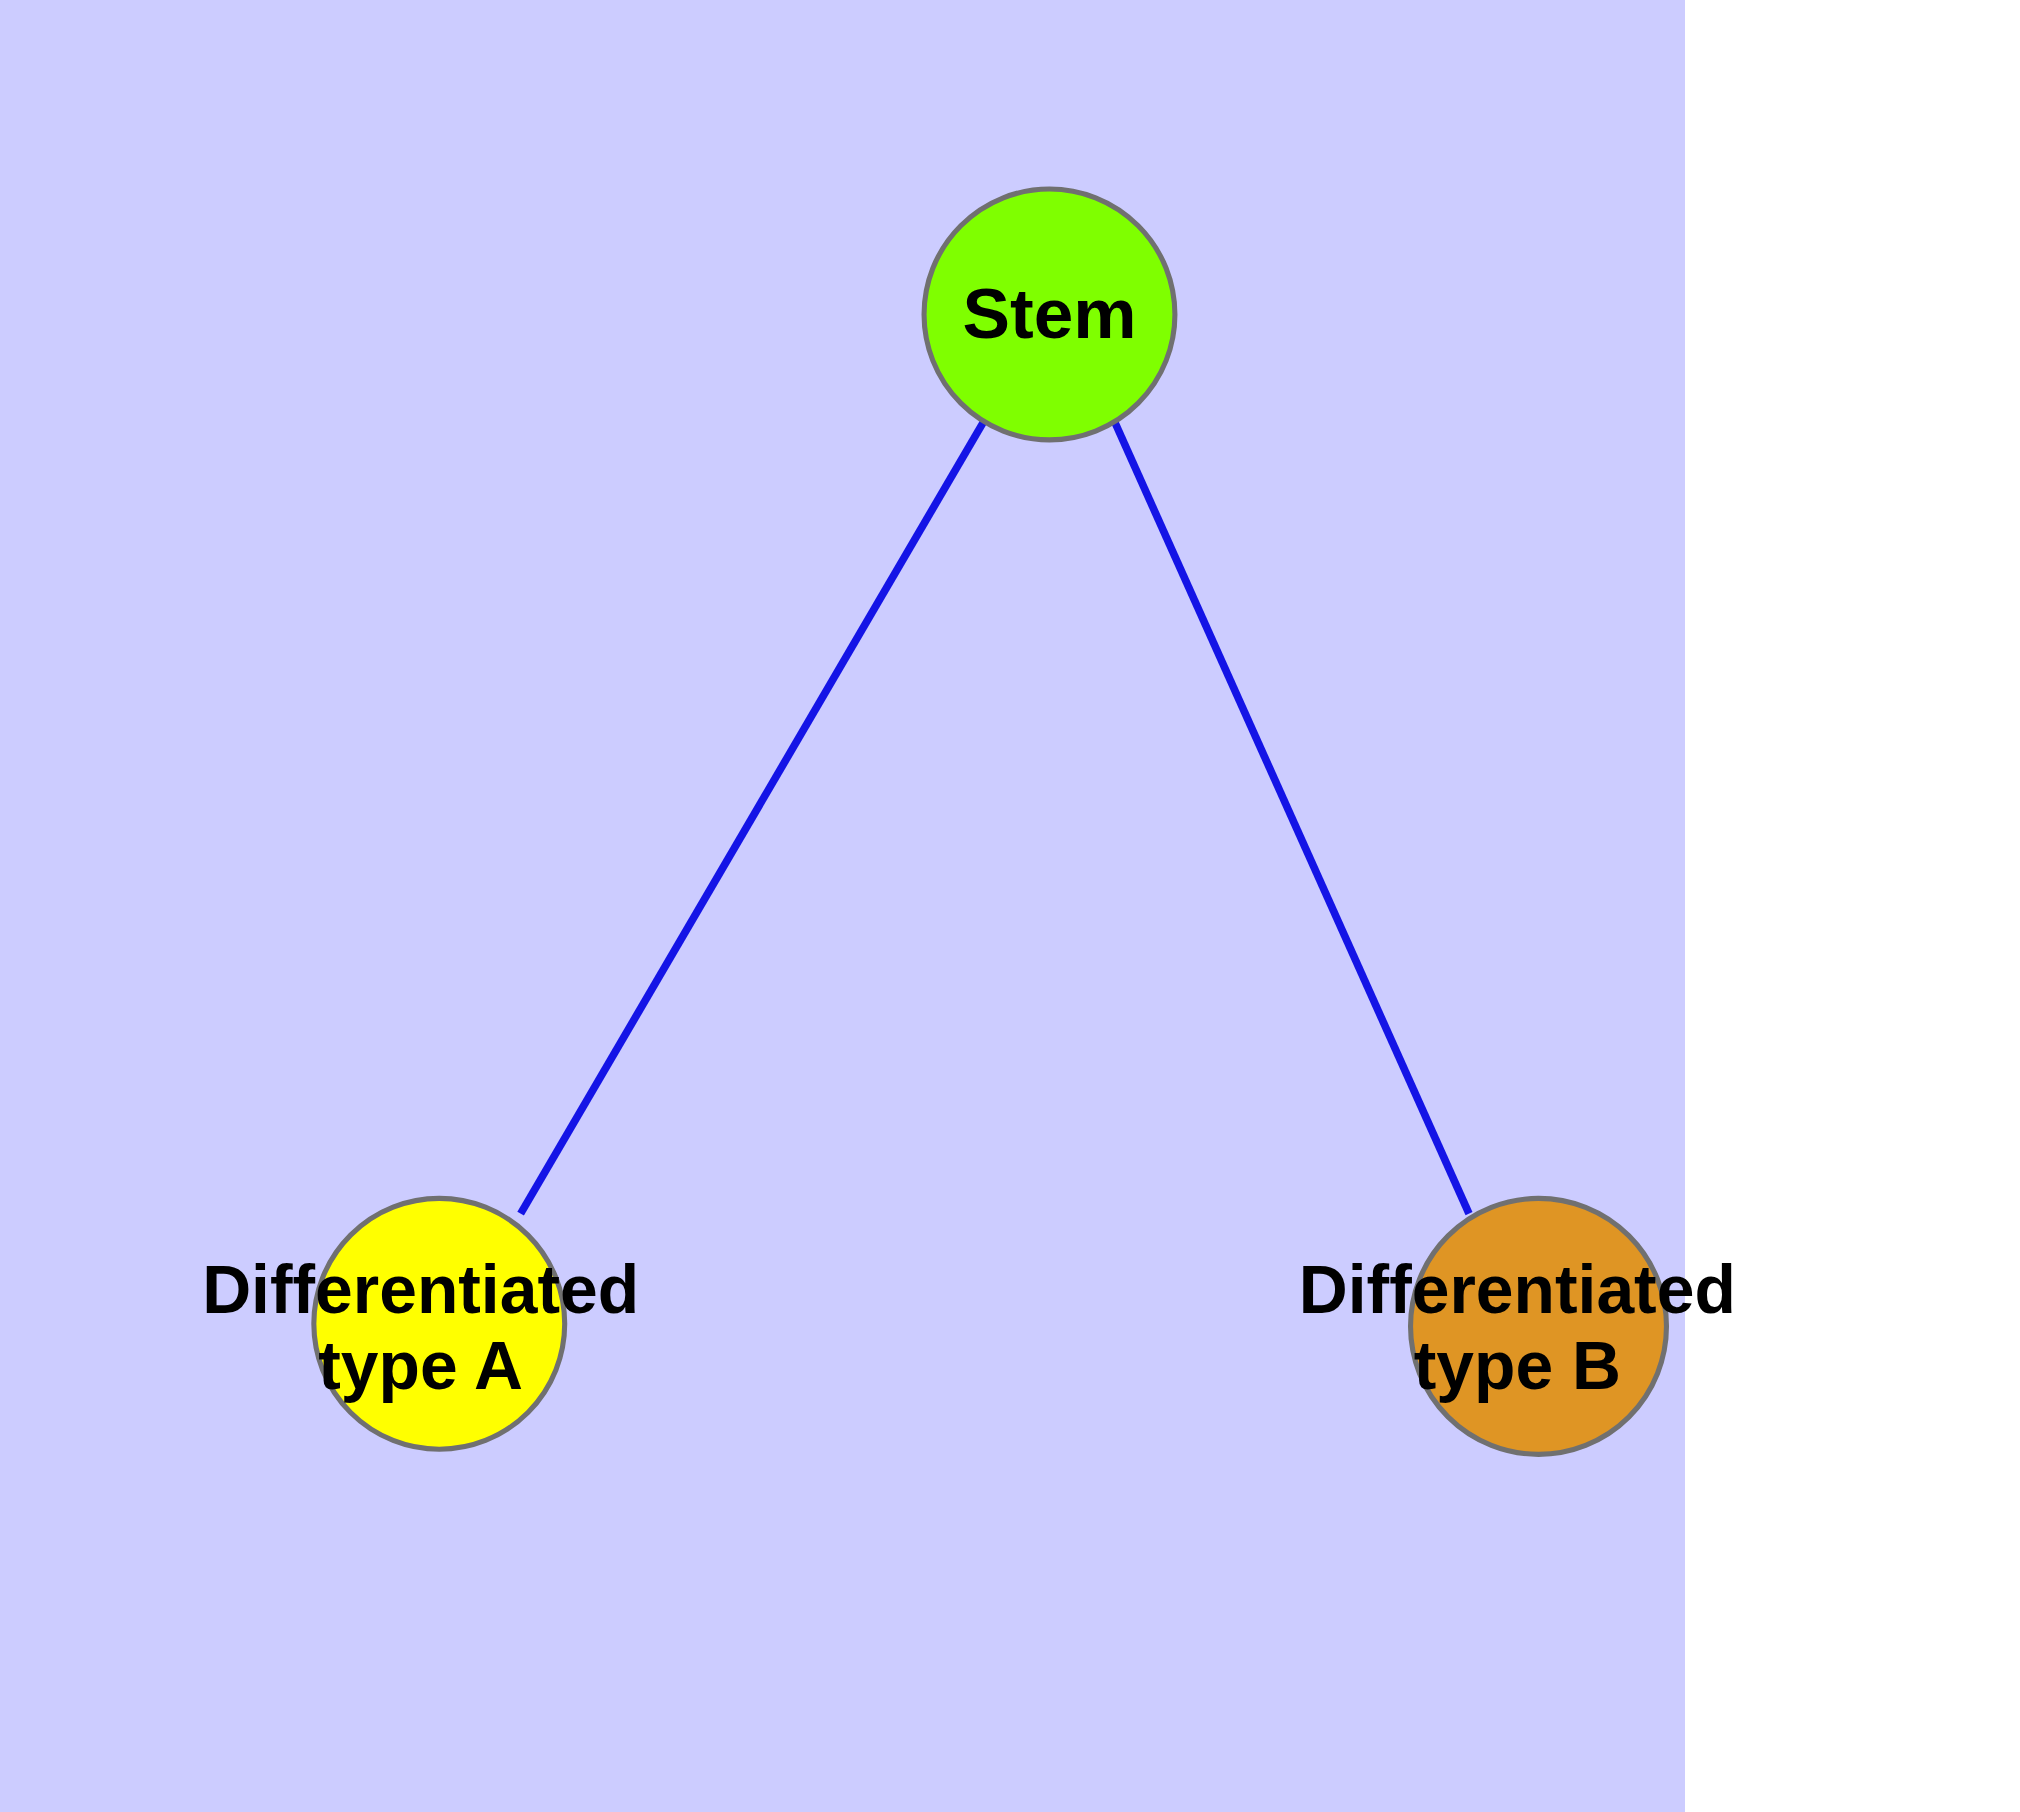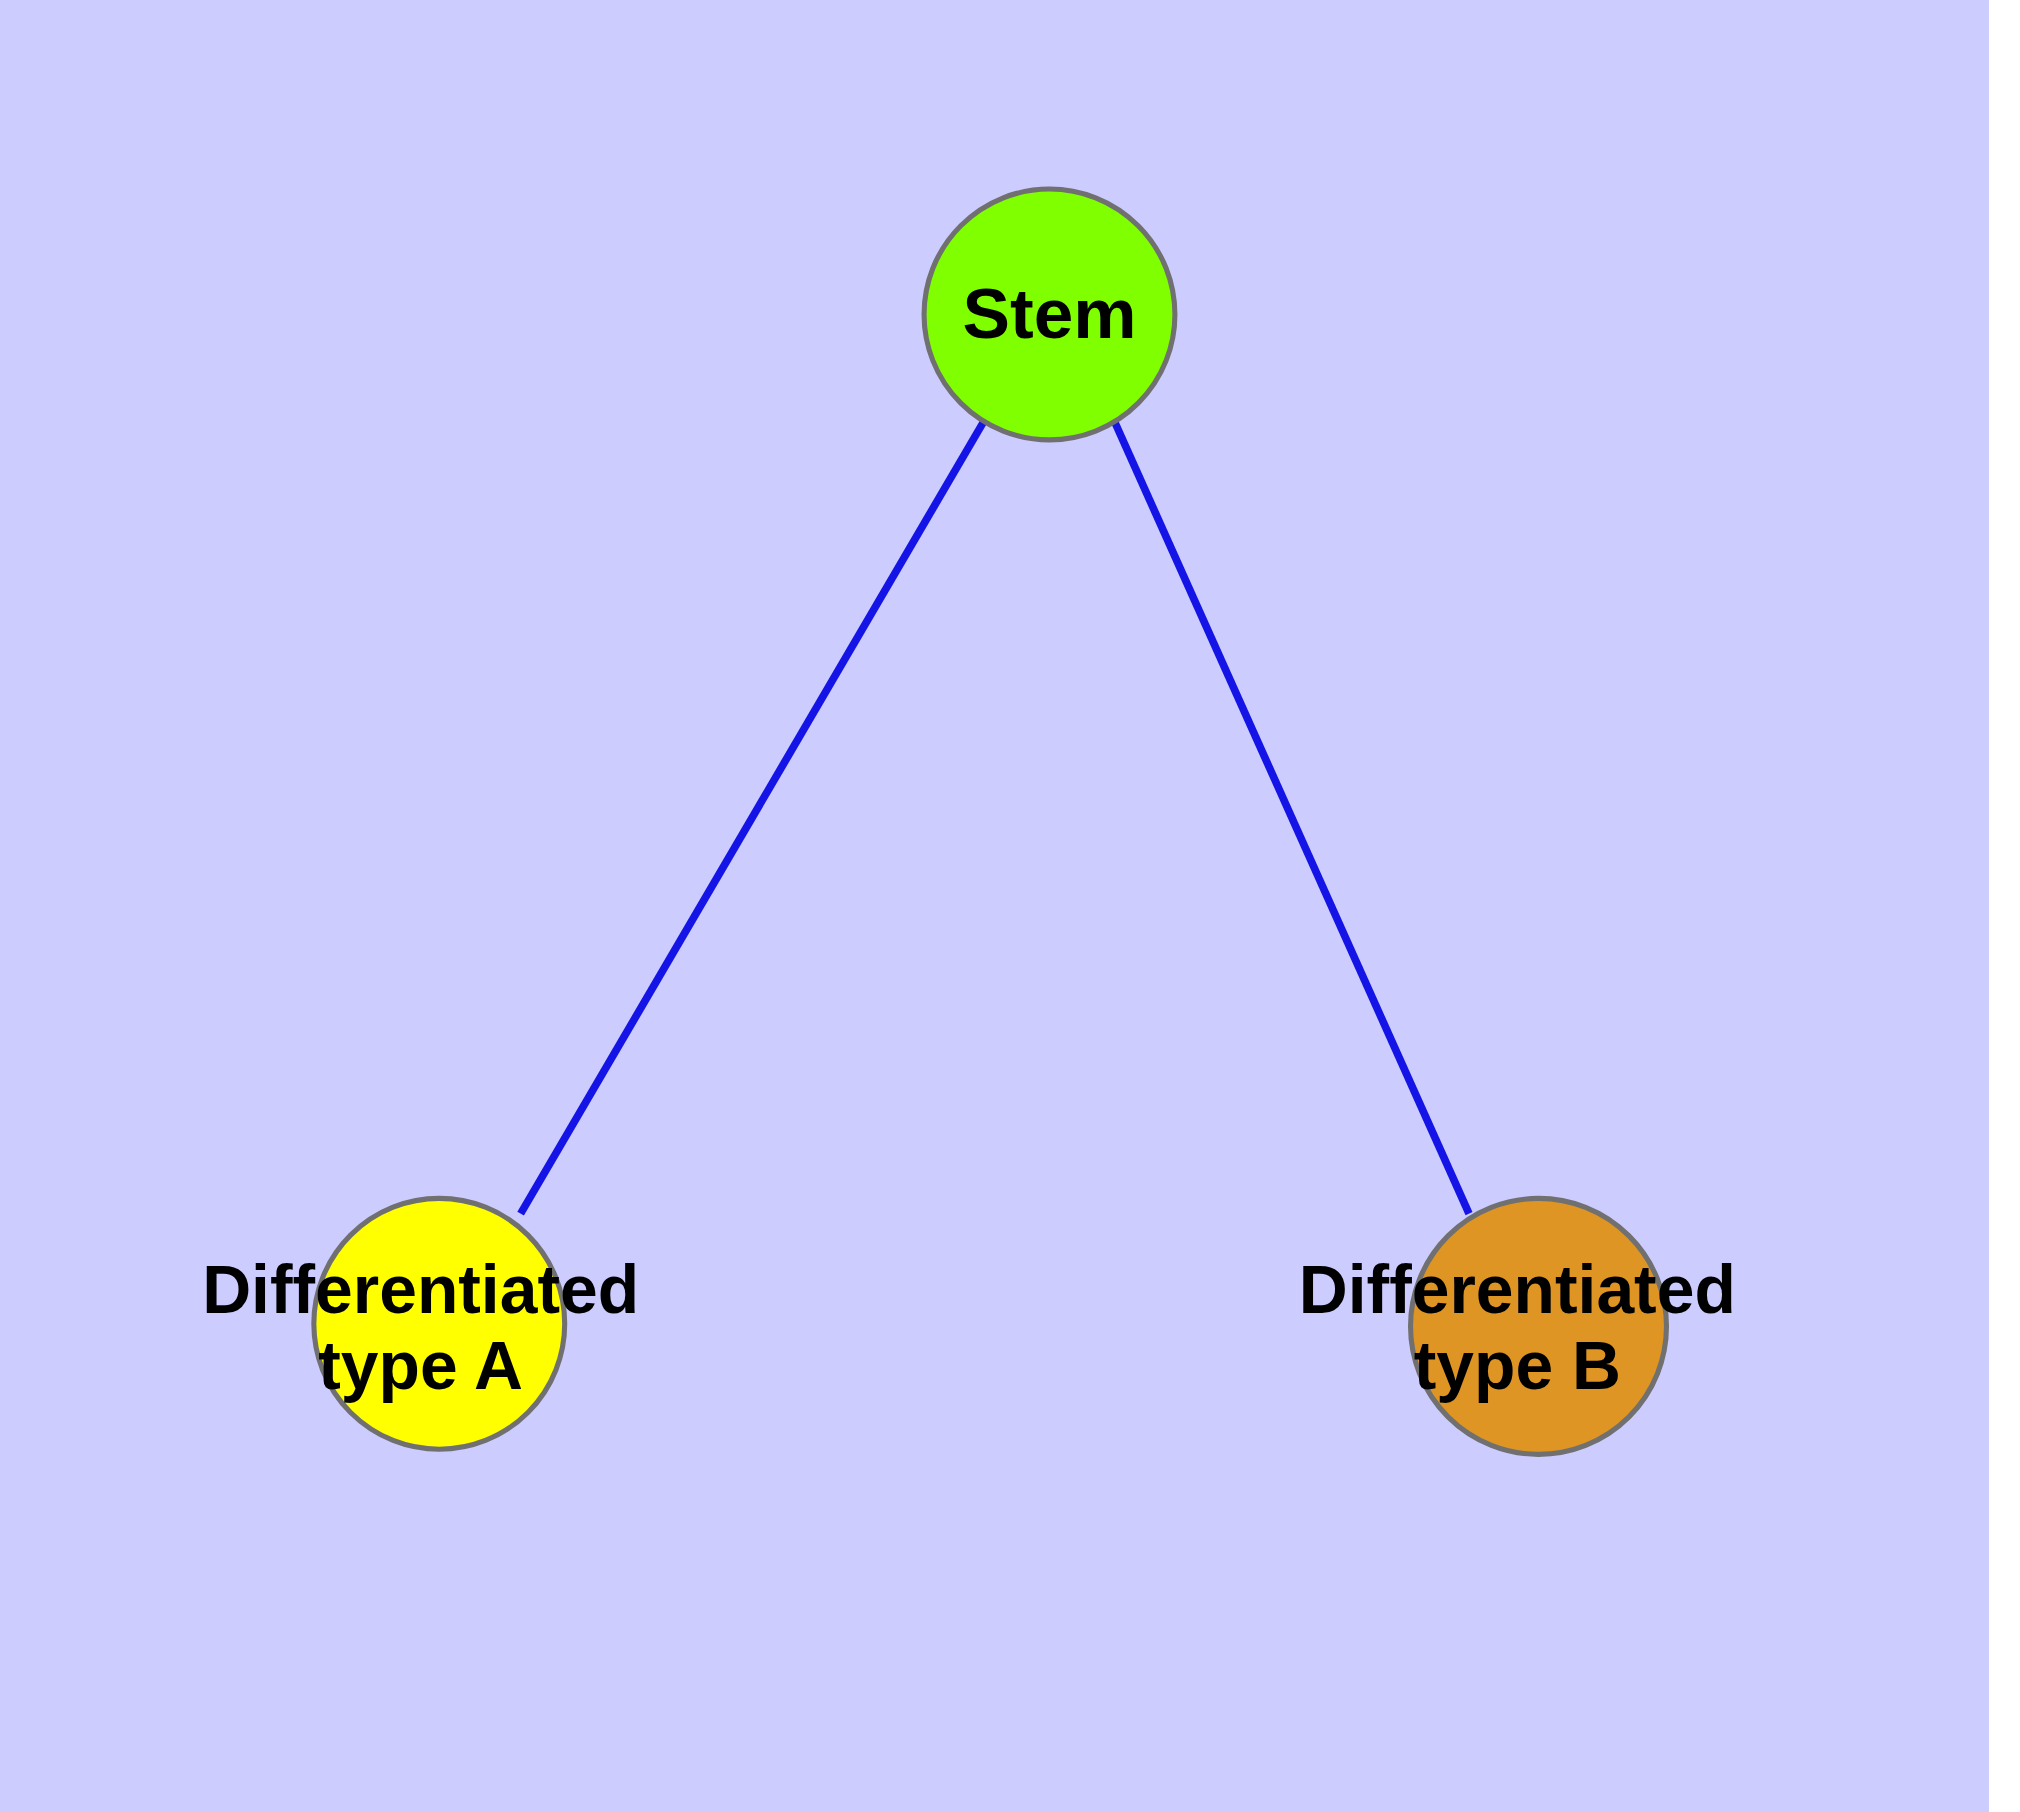--- a/index.html
+++ b/index.html
@@ -30,21 +30,21 @@
     font-family: "Liberation Sans", sans-serif;
     font-weight: bold;
     fill: #000000;
     text-anchor: middle;
     dominant-baseline: middle;
   }
 </style>
 </head>
 <body style="width: 2021px; height: 1812px;">
 
-<div id="canvas" style="background: rgb(204, 204, 255); width: 1989px; height: 1812px;">
+<div id="canvas" style="background: rgb(204, 204, 255); width: 1685px; height: 1812px;">
   <svg id="graph-svg" viewBox="0 0 2384 2138">
 
     <g>
       <line stroke-linecap="butt" x1="1160" y1="498" x2="614" y2="1432" stroke="#1414e6" stroke-width="9"></line>
       <line stroke-linecap="butt" x1="1315" y1="498" x2="1733" y2="1432" stroke="#1414e6" stroke-width="9"></line>
     </g>
 
     <g>
 
       <g>

